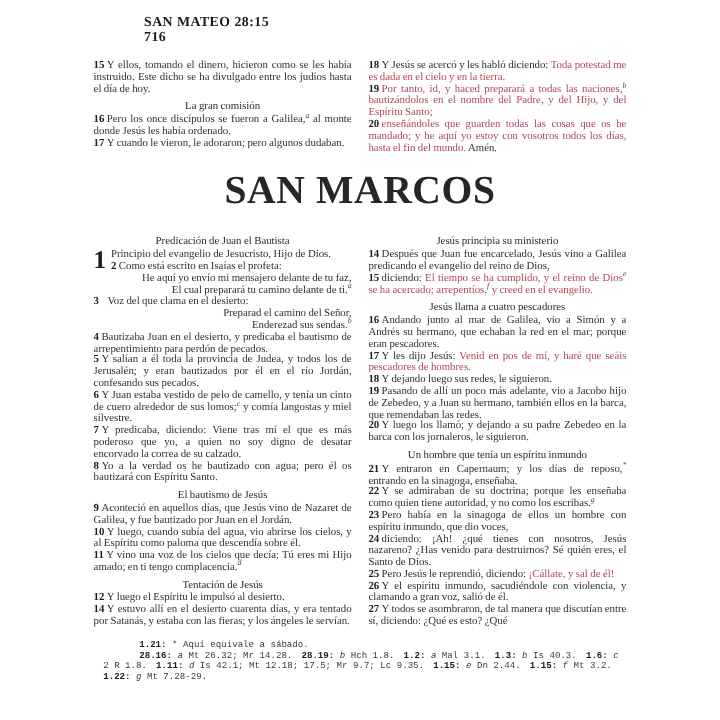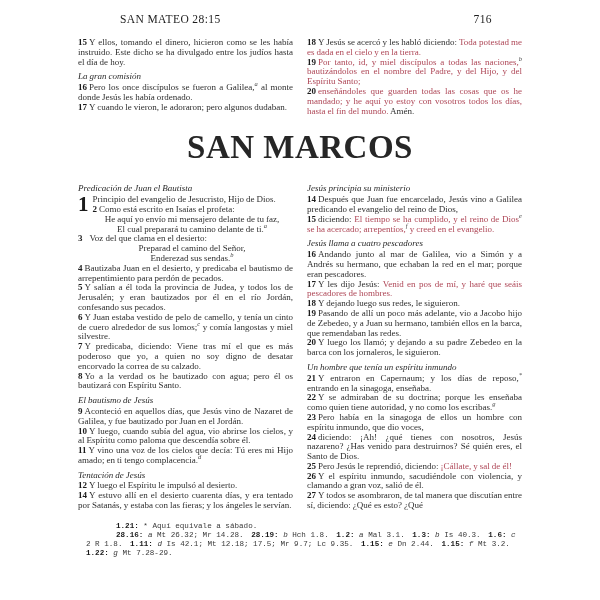--- a/index.html
+++ b/index.html
@@ -1,33 +1,33 @@
 <!DOCTYPE html>
 <html style="--red: #ae4656;"><head>
 <meta charset="utf-8">
 <style>
   html,body{margin:0;padding:0;background:#ffffff;}
   body{width:600px;height:600px;overflow:hidden;position:relative;
        font-family:"Liberation Serif","DejaVu Serif",serif;color:#2f2f2f;}
   .page{position:absolute;left:78px;top:13px;width:444px;}
   .running-head{display:flex;justify-content:space-between;align-items:baseline;
-       font-weight:normal;font-size:11.5px;color:#1c1c1c;letter-spacing:.4px;}
+       font-weight:bold;font-size:11.5px;color:#1c1c1c;letter-spacing:.4px;flex-direction:column;}
   .rh-left{margin-left:42px;}
   .rh-right{margin-right:30px;}
   .cols{display:flex;gap:14px;margin-top:13px;}
   .col{width:215px;font-size:9px;line-height:9.8px;text-align:justify;
        text-justify:inter-word;word-spacing:-0.2px;}
   .col p{margin:0;}
-  p.heading{text-align:left;font-style:italic;margin-top:5px;margin-bottom:1px;
+  p.heading{text-align:center;margin-top:5px;margin-bottom:1px;
        text-indent:0;color:#2a2a2a;}
   .vnum{font-weight:bold;color:#1b1b1b;padding-right:2px;font-style:normal;}
   .vnum.pnum{padding-right:7px;}
   .dropcap{float:left;font-size:21px;line-height:17.5px;font-weight:bold;
        padding:1px 4px 0 0;color:#1b1b1b;}
-  p.pline{padding-left:26px;text-indent:-13px;text-align:center;}
+  p.pline{padding-left:26px;text-indent:-13px;text-align:right;}
   sup{font-size:6.5px;line-height:0;vertical-align:super;font-style:italic;color:#454545;}
   .red{color:var(--red,#ae4656);}
   .bd{font-weight:bold;color:#1b1b1b;}
   .it{font-style:italic;}
   .book-title{text-align:center;font-size:33px;line-height:38px;font-weight:bold;
        letter-spacing:.5px;color:#262626;margin:12px 0 6px 0;}
   .footnotes{margin-top:11px;font-size:7.6px;line-height:9.2px;color:#3a3a3a;font-family:Liberation Mono, monospace;}
   .footnotes p{margin:0;}
   .fn-note{padding-left:38px;margin-bottom:3px;}
   .fn-refs{padding-left:8px;text-indent:30px;}
@@ -43,21 +43,21 @@
 
   <div class="cols">
     <div class="col" id="mt-left">
         <p class="verse"><b class="vnum">15</b><span>Y ellos, tomando el dinero, hicieron como se les había instruido. Este dicho se ha divulgado entre los judíos hasta el día de hoy.</span></p>
         <p class="heading">La gran comisión</p>
         <p class="verse"><b class="vnum">16</b><span>Pero los once discípulos se fueron a Galilea,</span><sup>a</sup><span> al monte donde Jesús les había ordenado.</span></p>
         <p class="verse"><b class="vnum">17</b><span>Y cuando le vieron, le adoraron; pero algunos dudaban.</span></p>
       </div>
     <div class="col" id="mt-right">
         <p class="verse"><b class="vnum">18</b><span>Y Jesús se acercó y les habló diciendo: </span><span class="red">Toda potestad me es dada en el cielo y en la tierra.</span></p>
-        <p class="verse"><b class="vnum">19</b><span class="red">Por tanto, id, y miel discípulos a todas las naciones,</span><sup>b</sup><span class="red"> bautizándolos en el nombre del Padre, y del Hijo, y del Espíritu Santo;</span></p>
+        <p class="verse"><b class="vnum">19</b><span class="red">Por tanto, id, y haced preparará a todas las naciones,</span><sup>b</sup><span class="red"> bautizándolos en el nombre del Padre, y del Hijo, y del Espíritu Santo;</span></p>
         <p class="verse"><b class="vnum">20</b><span class="red">enseñándoles que guarden todas las cosas que os he mandado; y he aquí yo estoy con vosotros todos los días, hasta el fin del mundo. </span><span>Amén.</span></p>
       </div>
   </div>
 
   <div class="book-title">SAN MARCOS</div>
 
   <div class="cols">
     <div class="col" id="mk-left">
         <p class="heading">Predicación de Juan el Bautista</p>
         <p class="verse"><span class="dropcap">1</span><span>Principio del evangelio de Jesucristo, Hijo de Dios.</span></p>

